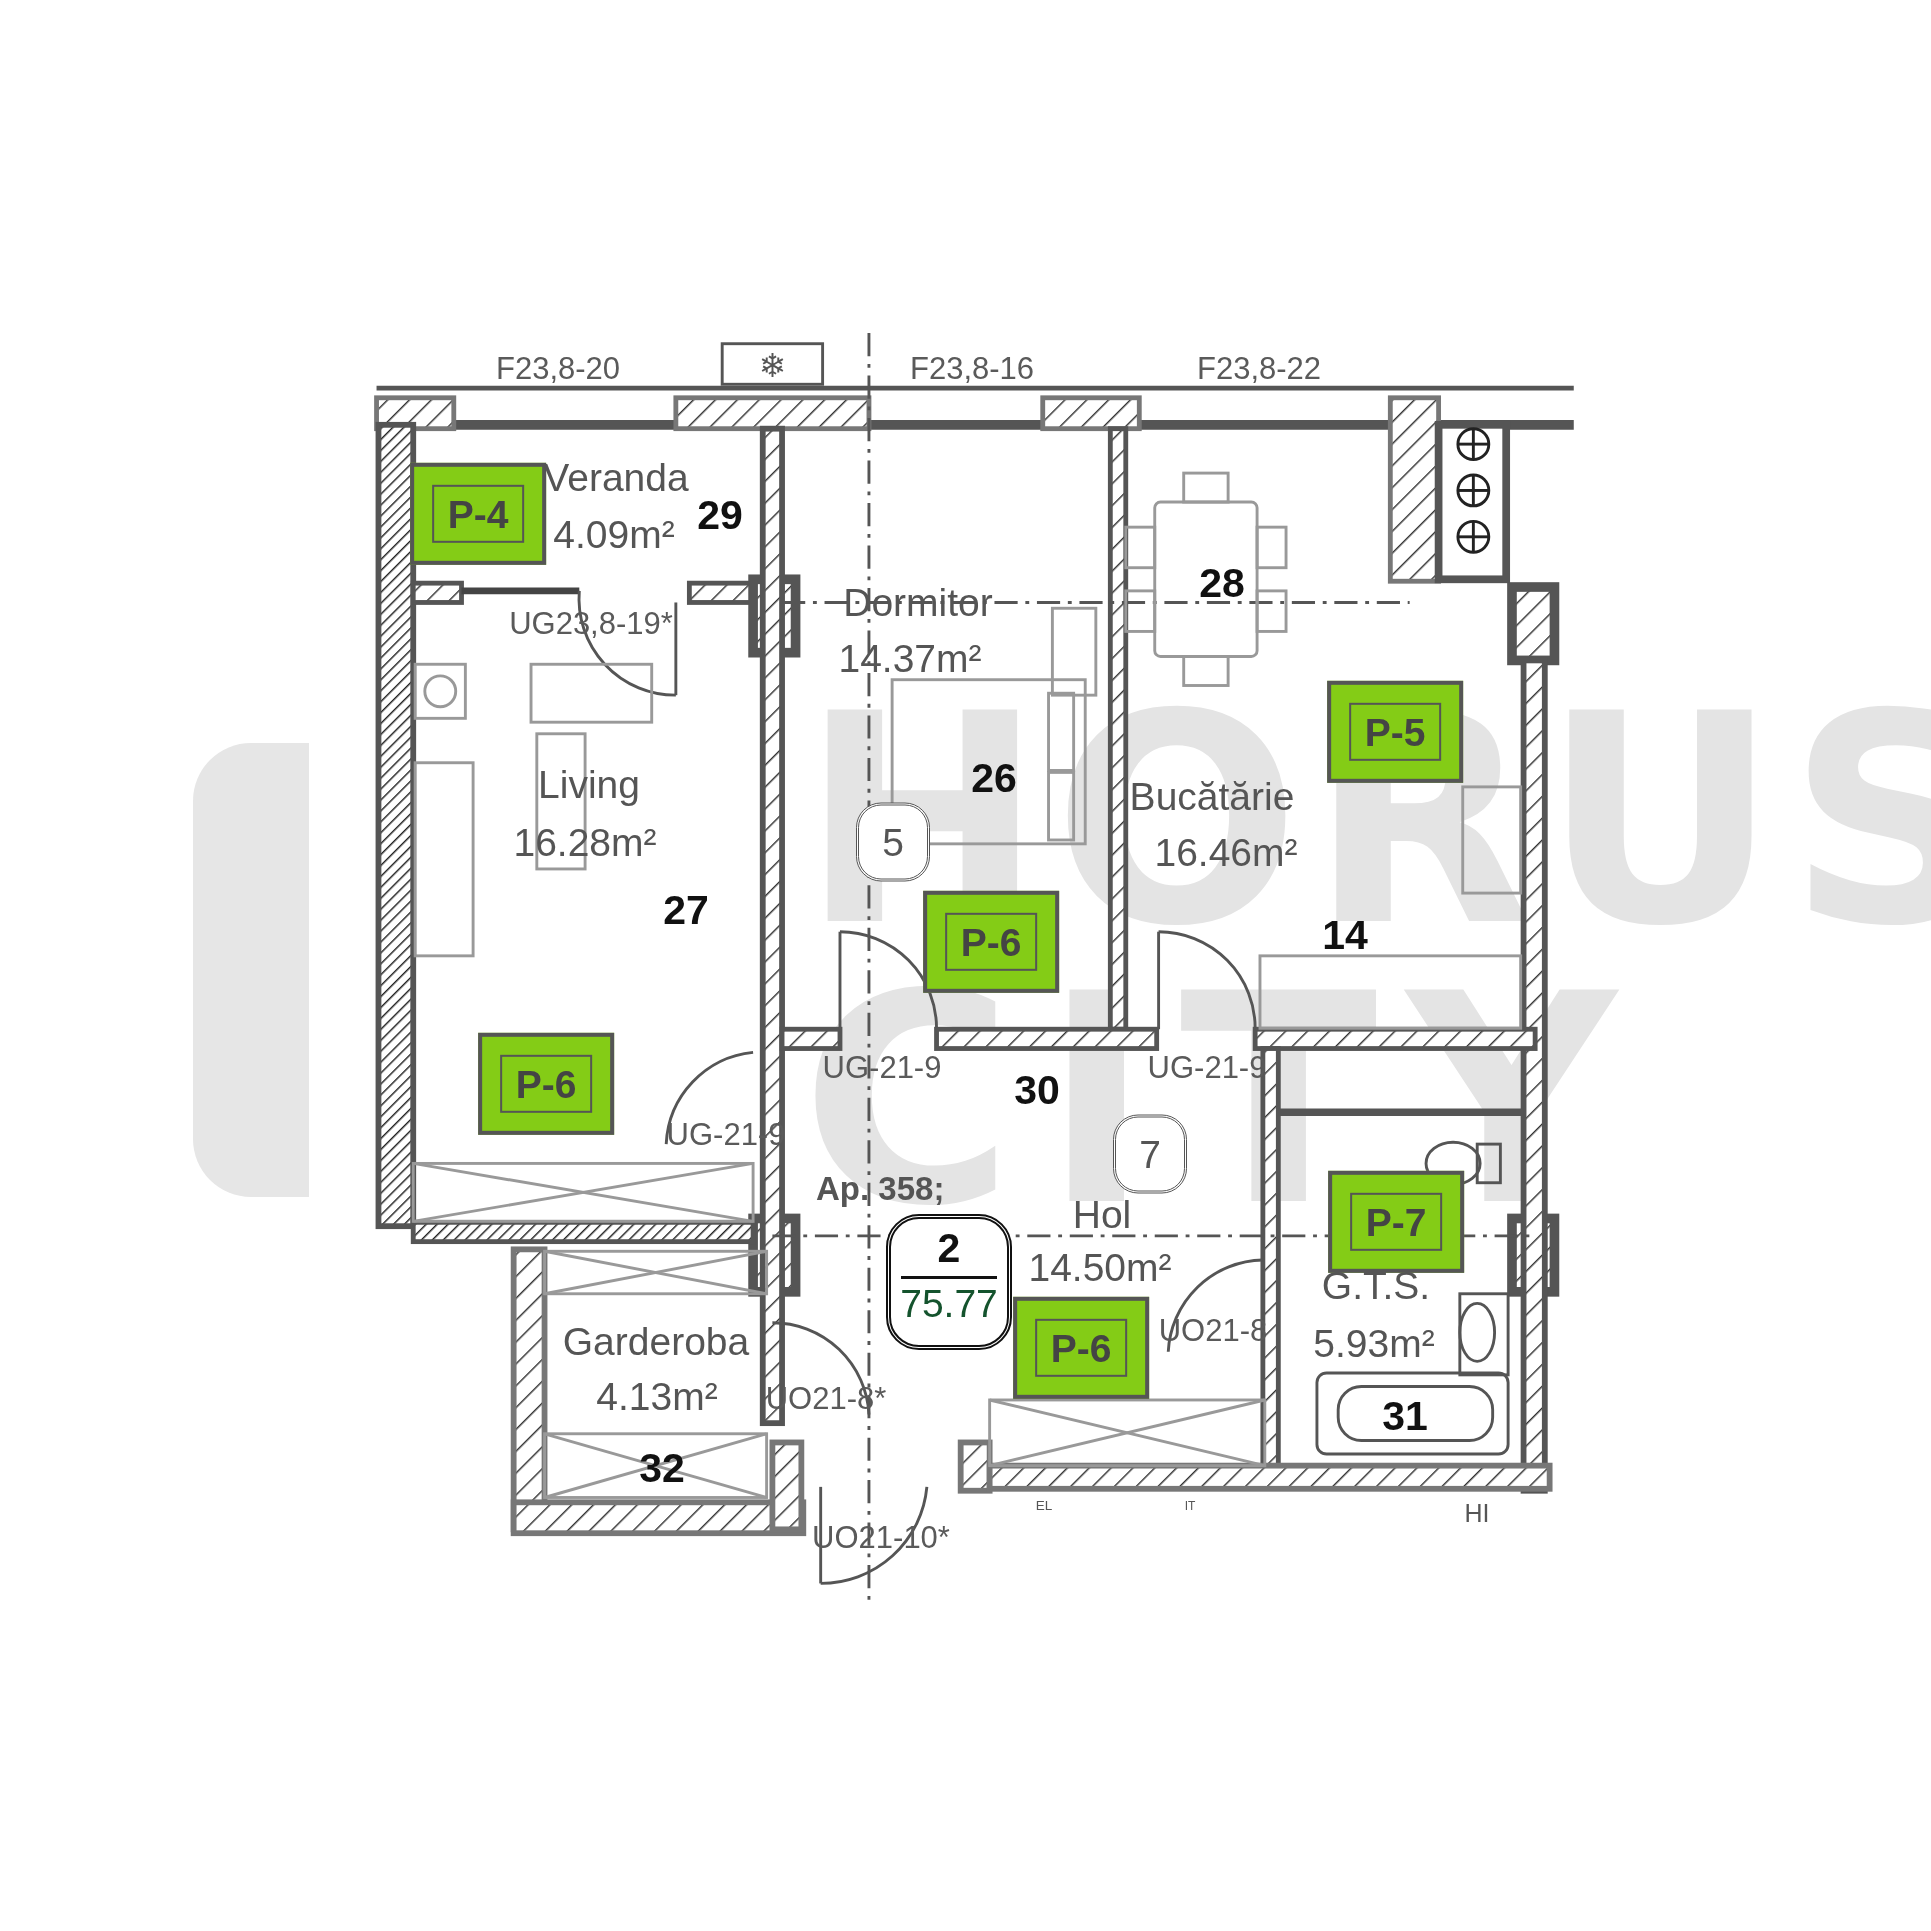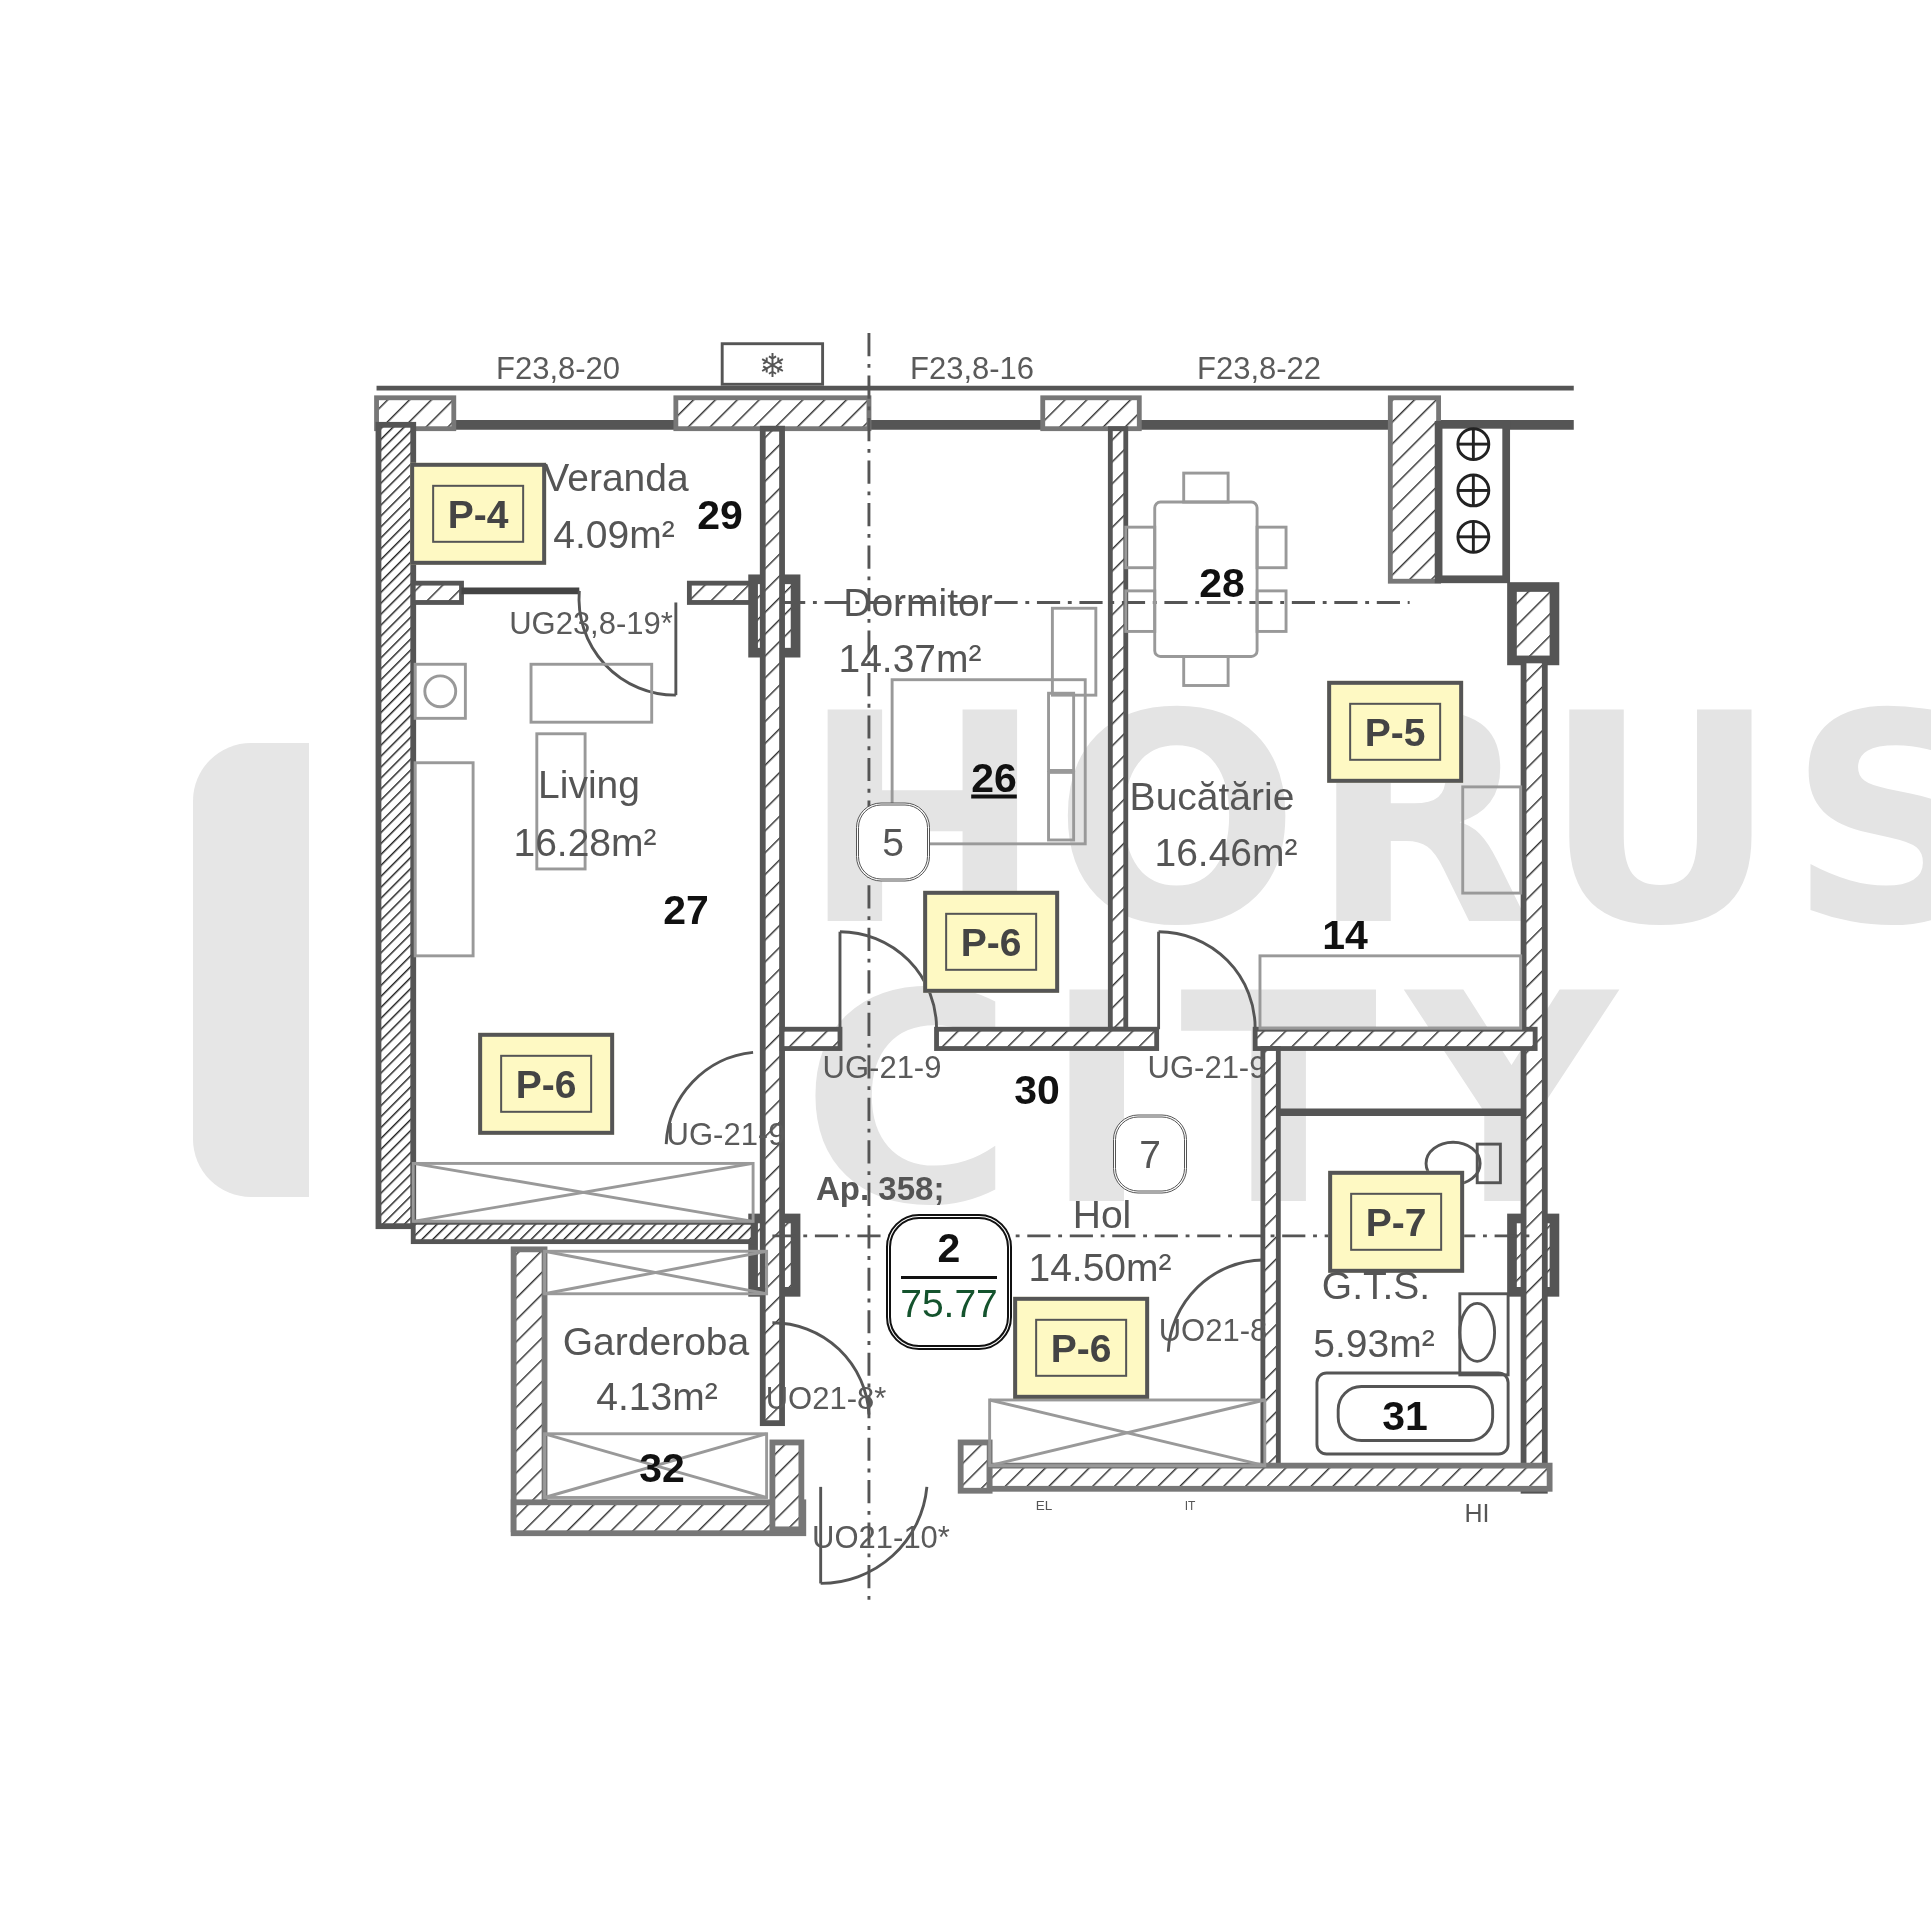--- a/index.html
+++ b/index.html
@@ -6,21 +6,21 @@
   body { width:1931px; height:1931px; position:relative; overflow:hidden;
          font-family:"Liberation Sans", sans-serif; }
   #plan { position:absolute; left:0; top:0; width:1931px; height:1931px; }
   .lbl { position:absolute; color:#555555; font-family:"Liberation Sans", sans-serif;
          white-space:nowrap; line-height:1; transform:translate(-50%,-50%); text-align:center; }
   .room-name { font-size:39px; }
   .room-area { font-size:39px; }
   .door-code { font-size:31px; color:#5a5a5a; }
   .num { font-size:41px; font-weight:bold; color:#111111;text-align:center; }
   .ptag { position:absolute; transform:translate(-50%,-50%); border:4.8px solid #555;
-          padding:18px; background:#fef9c3; }
+          padding:18px; background:#84cc16; }
   .ptag span { display:block; border:2.9px solid #555; padding:7.7px 13.5px; font-size:39px;
                font-weight:bold; color:#444; line-height:1; }
   .circle-tag { position:absolute; transform:translate(-50%,-50%); width:68px; height:73px;
                 border:3.9px double #555; border-radius:25px; font-size:39px; color:#555;
                 display:flex; align-items:center; justify-content:center; background:#fff; }
   .apt-badge { position:absolute; left:886px; top:1214px; width:116px; height:126px;
                border:5.8px double #111; border-radius:33px; background:#fff; text-align:center; }
   .apt-badge .top { font-size:41px; font-weight:bold; color:#111; margin-top:5.8px; display:block; }
   .apt-badge .line { height:2.9px; background:#111; margin:3.9px 9.7px; }
   .apt-badge .bot { font-size:39px; color:#14532d; display:block; }
@@ -183,21 +183,21 @@
 
 <div class="ptag" style="left:478px; top:514px;">
     <span>P-4</span>
   </div>
 <div class="lbl room-name" style="left:616px; top:477px;">Veranda</div>
 <div class="lbl room-area" style="left:614px; top:534px;">4.09m²</div>
 <div class="lbl num" style="left:720px; top:515px;">29</div>
 
 <div class="lbl room-name" style="left:918px; top:602px;">Dormitor</div>
 <div class="lbl room-area" style="left:910px; top:658px;">14.37m²</div>
-<div class="lbl num" style="left:994px; top:778px;text-decoration:underline;">26</div>
+<div class="lbl num" style="left:994px; top:778px;">26</div>
 <div class="ptag" style="left:991px; top:942px;">
     <span>P-6</span>
   </div>
 
 <div class="lbl num" style="left:1222px; top:583px;">28</div>
 <div class="ptag" style="left:1395px; top:732px;">
     <span>P-5</span>
   </div>
 <div class="lbl room-name" style="left:1212px; top:796px;">Bucătărie</div>
 <div class="lbl room-area" style="left:1226px; top:852px;">16.46m²</div>

